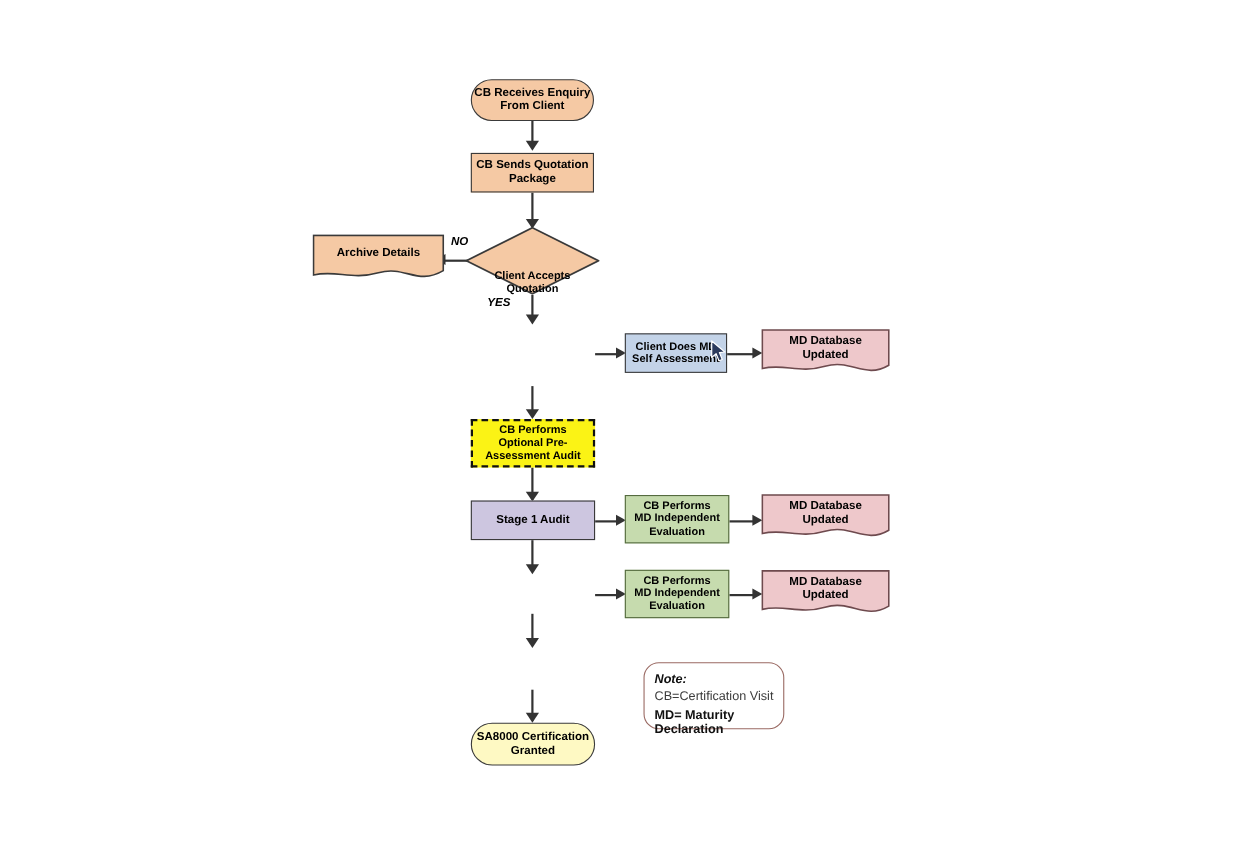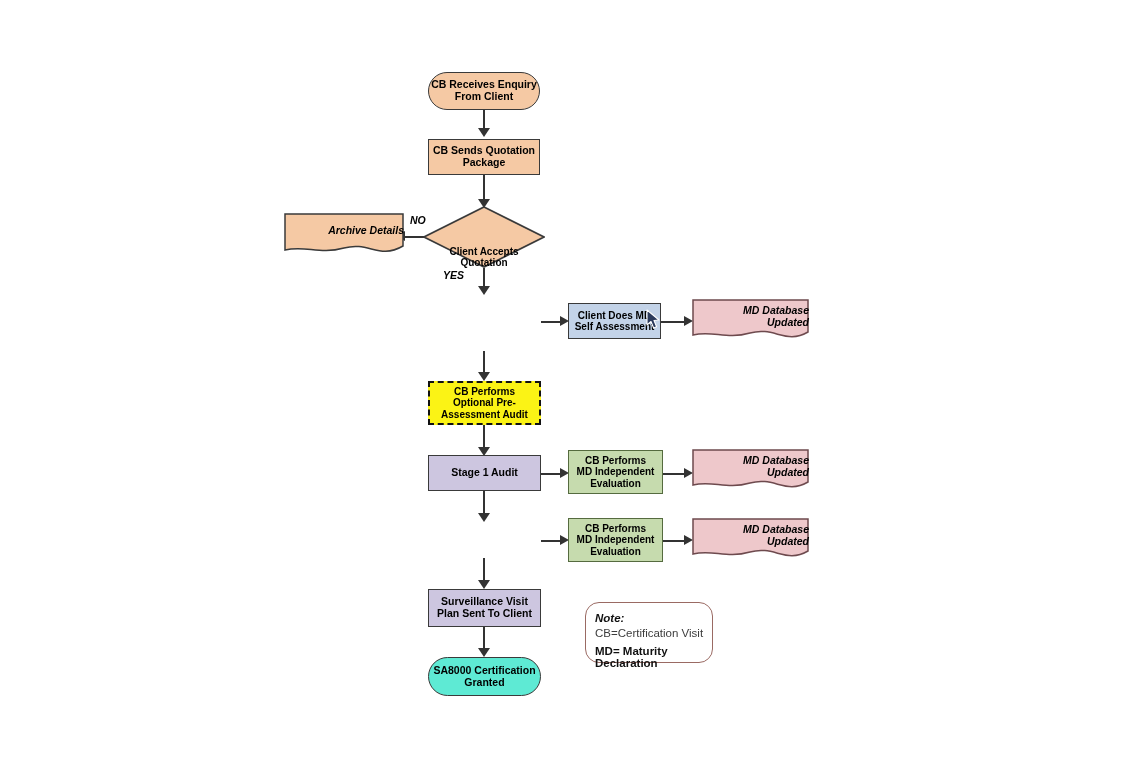--- a/index.html
+++ b/index.html
@@ -52,22 +52,21 @@
     left: 0;
     top: 0;
     width: 100%;
     height: 100%;
     z-index: 0;
   }
   .docshape .doclabel {
     position: relative;
     z-index: 1;
     width: 100%;
-    text-align: right;
-    font-style: italic;
+    text-align: center;
   }
   .diamond {
     border: none;
     background: transparent !important;
   }
   .diamond svg {
     position: absolute;
     left: 0;
     top: 0;
     width: 100%;
@@ -265,27 +264,25 @@
     <svg viewBox="0 0 117 42" preserveAspectRatio="none">
       <path d="M1,1 L116,1 L116,33 C94,46 82,27 58,34 C34,41 21,31 1,36 Z" fill="#eec8cb" stroke="#6e4a4e" stroke-width="1.5"></path>
     </svg>
     <span class="doclabel" style="margin-top:-7px;">MD Database
 Updated</span>
   </div>
 
   <div class="vline" style="left:483px; top:558px; height:29px;"></div>
   <div class="arrow-down" style="left:478px; top:580px;"></div>
 
-  <div class="node rect" style="left:428px; top:589px; width:113px; height:38px; background:#cdc6e0; font-size:10.5px;">Surveillance Visit
-Plan Sent To Client</div>
 
   <div class="vline" style="left:483px; top:627px; height:28px;"></div>
   <div class="arrow-down" style="left:478px; top:648px;"></div>
 
-  <div class="node stadium" style="left:428px; top:657px; width:113px; height:39px; background:#5eead4; font-size:10.5px;">SA8000 Certification
+  <div class="node stadium" style="left:428px; top:657px; width:113px; height:39px; background:#fef9c3; font-size:10.5px;">SA8000 Certification
 Granted</div>
 
   <div id="note-box" style="left:585px; top:602px; width:128px; height:61px;border-radius:14px;">
     <div class="note-title">Note:</div>
     <div class="note-line-1">CB=Certification Visit</div>
     <div class="note-line-2">MD= Maturity Declaration</div>
   </div>
 
   <svg id="mouse-cursor" style="left:645px; top:309px;" width="20" height="22" viewBox="0 0 20 22">
     <path d="M2,1 L2,16 L6,12.5 L8.6,19 L11.6,17.8 L9,11.5 L14,11 Z" fill="#2b3a5c" stroke="#ffffff" stroke-width="1.1" stroke-linejoin="round"></path>

